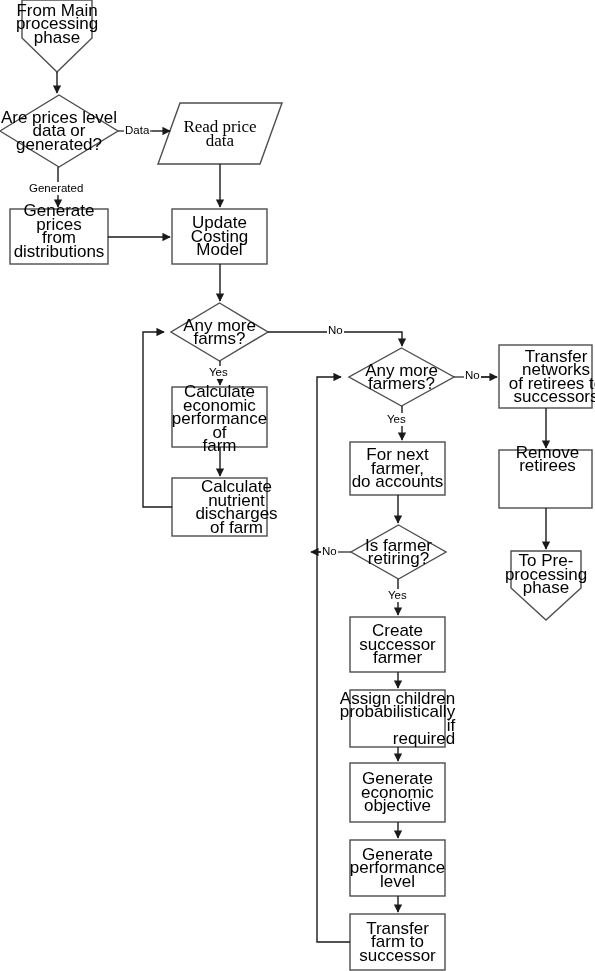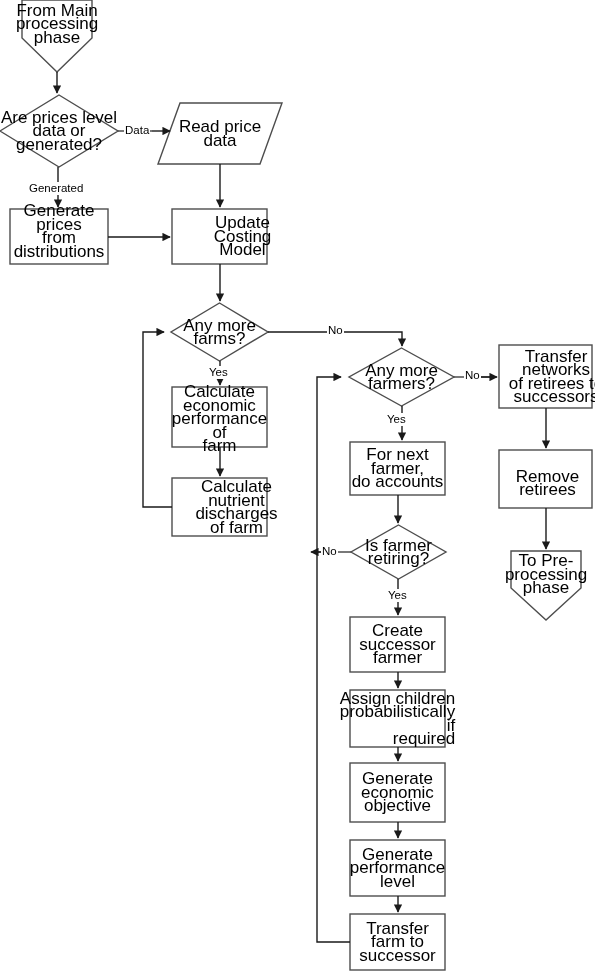--- a/index.html
+++ b/index.html
@@ -122,25 +122,25 @@
   </g>
 </svg>
 
 <div id="label-layer">
     <div class="node-label" style="left: 22px; top: 0px; width: 70px; height: 48px;">From Main
 processing
 phase</div>
     <div class="node-label" style="left: 0px; top: 95px; width: 118px; height: 72px;">Are prices level
 data or
 generated?</div>
-    <div class="node-label" style="left: 158px; top: 103px; width: 124px; height: 61px;">Read price
+    <div class="node-label" style="left: 158px; top: 103px; width: 124px; height: 61px; font-family: Liberation Serif, serif;">Read price
 data</div>
     <div class="node-label" style="left: 10px; top: 209px; width: 98px; height: 44px;">Generate prices
 from distributions</div>
-    <div class="node-label" style="left: 172px; top: 209px; width: 95px; height: 55px; margin-left: 23px;">Update Costing
+    <div class="node-label" style="left: 172px; top: 209px; width: 95px; height: 55px;">Update Costing
 Model</div>
     <div class="node-label" style="left: 171px; top: 303px; width: 97px; height: 58px;">Any more
 farms?</div>
     <div class="node-label" style="left: 172px; top: 389px; width: 95px; height: 60px;">Calculate
 economic
 performance of
 farm</div>
     <div class="node-label" style="left: 189px; top: 478px; width: 95px; height: 58px;">Calculate nutrient
 discharges of farm</div>
     <div class="node-label" style="left: 349px; top: 348px; width: 105px; height: 58px;">Any more
@@ -157,21 +157,21 @@
     <div class="node-label" style="left: 350px; top: 763px; width: 95px; height: 59px;">Generate
 economic
 objective</div>
     <div class="node-label" style="left: 350px; top: 840px; width: 95px; height: 56px;">Generate
 performance level</div>
     <div class="node-label" style="left: 350px; top: 914px; width: 95px; height: 56px;">Transfer farm to
 successor</div>
     <div class="node-label" style="left: 499px; top: 345px; width: 114px; height: 63px;">Transfer networks
 of retirees to
 successors</div>
-    <div class="node-label" style="left: 499px; top: 454px; width: 97px; height: 58px;">Remove retirees</div>
+    <div class="node-label" style="left: 499px; top: 430px; width: 97px; height: 58px;">Remove retirees</div>
     <div class="node-label" style="left: 511px; top: 551px; width: 70px; height: 47px;">To Pre-
 processing
 phase</div>
   </div>
 <div id="edge-label-layer">
     <div class="edge-label" style="left: 124px; top: 124px;">Data</div>
     <div class="edge-label" style="left: 28px; top: 182px;">Generated</div>
     <div class="edge-label" style="left: 327px; top: 324px;">No</div>
     <div class="edge-label" style="left: 208px; top: 366px;">Yes</div>
     <div class="edge-label" style="left: 464px; top: 369px;">No</div>

